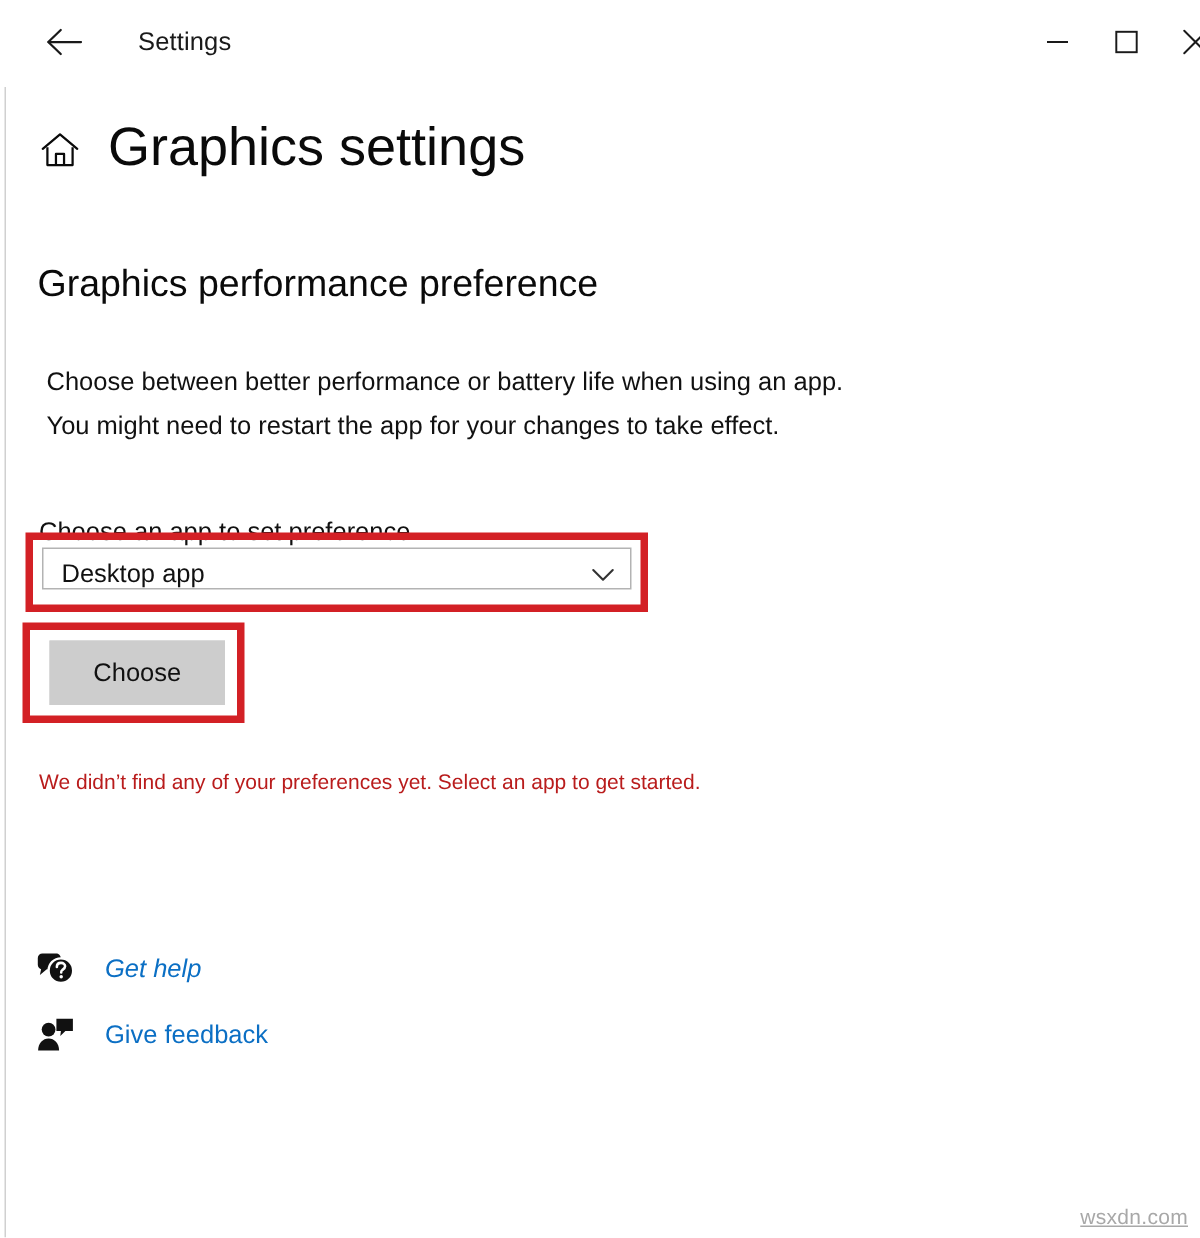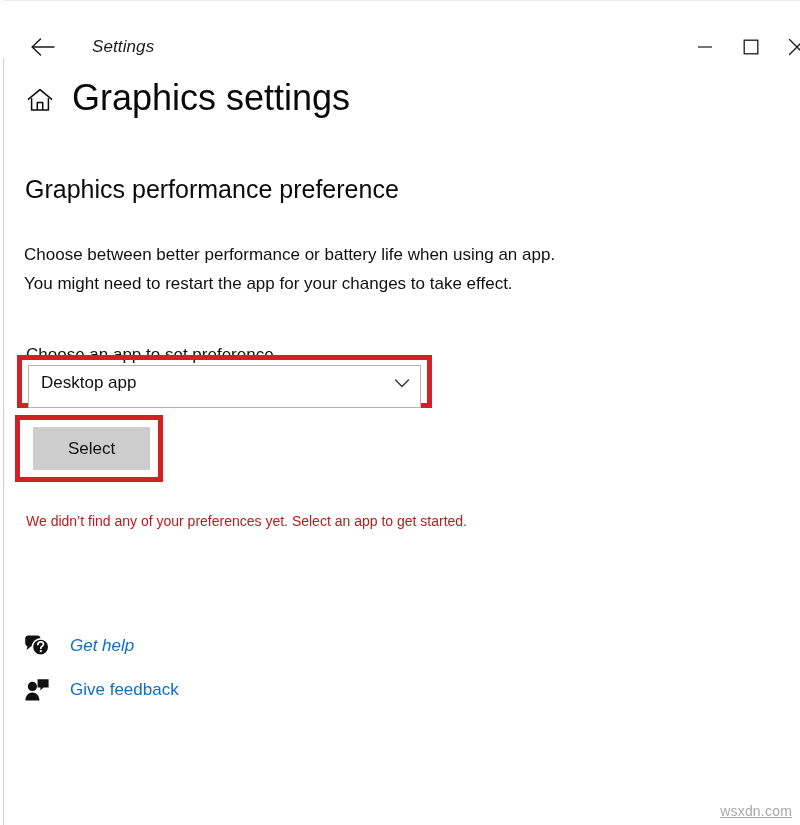--- a/index.html
+++ b/index.html
@@ -37,25 +37,24 @@
     top: 0px;
     width: 796px;
     height: 1px;
     background: #eceaea;
   }
 
   
   #titlebar {
     position: absolute;
     left: 4px;
-    top: 19px;
+    top: 0;
     width: 796px;
     height: 57px;
     background: #ffffff;
-    font-style: italic;
   }
   #back-button {
     position: absolute;
     left: 18px;
     top: 6px;
     width: 42px;
     height: 44px;
     display: flex;
     align-items: center;
     justify-content: center;
@@ -113,21 +112,21 @@
     left: 25px;
     top: 172px;
     font-size: 25px;
     font-weight: 400;
     line-height: 34px;
     color: #0a0a0a;
     white-space: nowrap;
   }
   #description {
     position: absolute;
-    left: 24px;
+    left: 31px;
     top: 240px;
     font-size: 17px;
     line-height: 29px;
     color: #111111;
     white-space: nowrap;
   }
   #description div { white-space: nowrap; }
 
   #dropdown-label {
     position: absolute;
@@ -147,21 +146,21 @@
     width: 415px;
     height: 53px;
     border: 5px solid #d32025;
     box-sizing: border-box;
   }
   #app-dropdown {
     position: absolute;
     left: 28px;
     top: 365px;
     width: 393px;
-    height: 43px;
+    height: 28px;
     background: #ffffff;
     border: 1px solid #b3b3b3;
     box-sizing: border-box;
     cursor: pointer;
   }
   #dropdown-value {
     position: absolute;
     left: 12px;
     top: 6px;
     font-size: 17px;
@@ -326,21 +325,21 @@
     <span id="dropdown-value">Desktop app</span>
     <span id="dropdown-chevron">
       <svg width="16" height="14" viewBox="0 0 16 14">
         <path d="M1.5 4 L8 10.5 L14.5 4" fill="none" stroke="#333333" stroke-width="1.4" stroke-linecap="round" stroke-linejoin="round"></path>
       </svg>
     </span>
   </div>
 
   <div id="browse-highlight" style="border-color: rgb(211, 32, 37);"></div>
 
-  <button id="browse-button">Select</button>
+  <button id="browse-button">Choose</button>
 
   <div id="empty-state">We didn’t find any of your preferences yet. Select an app to get started.</div>
 
   <div id="get-help-link" class="footer-link">
     <span class="footer-icon">
       <svg width="26" height="24" viewBox="0 0 26 24">
         <path d="M1.2 4.6 C1.2 2.9 2.6 1.6 4.3 1.6 L13.4 1.6 C15.1 1.6 16.5 2.9 16.5 4.6
                  L16.5 9.2 C16.5 10.9 15.1 12.2 13.4 12.2 L7.2 12.2 L2.6 16 L3.4 12.1
                  C2.1 11.7 1.2 10.6 1.2 9.2 Z" fill="#111111"></path>
         <circle cx="16.6" cy="13.1" r="8.2" fill="#111111" stroke="#ffffff" stroke-width="1.6"></circle>

